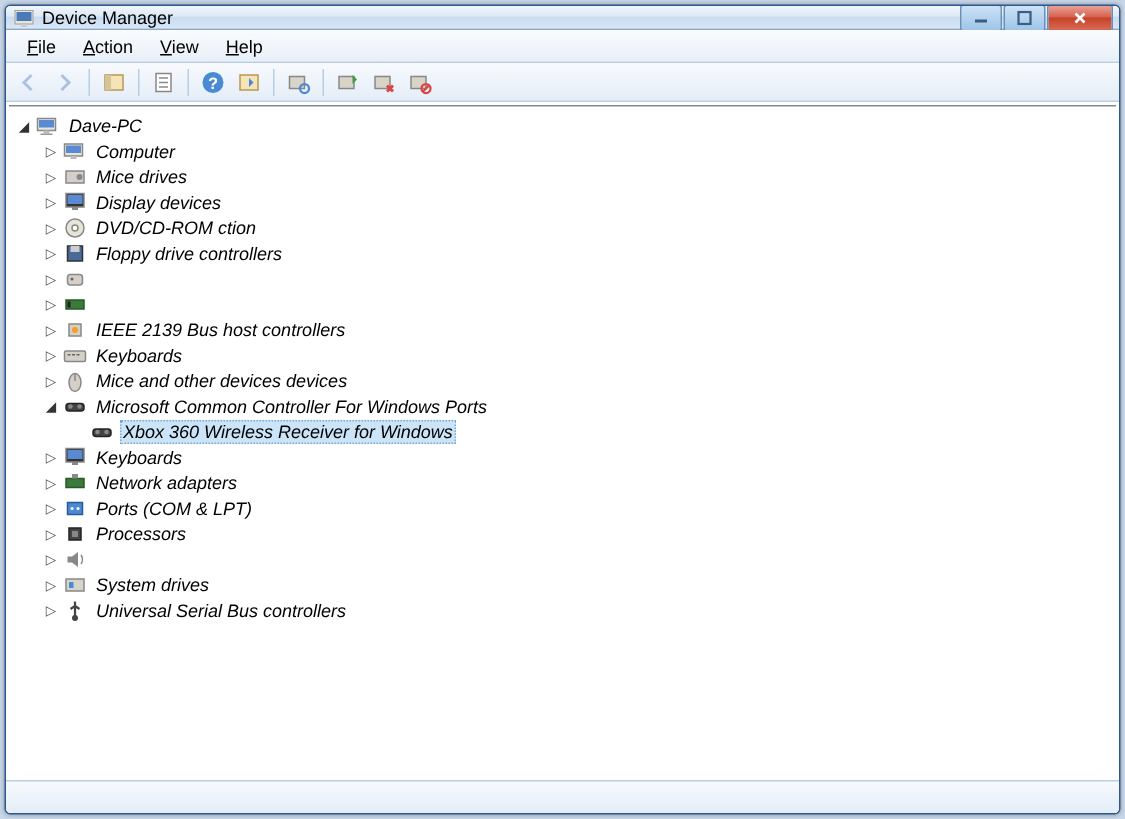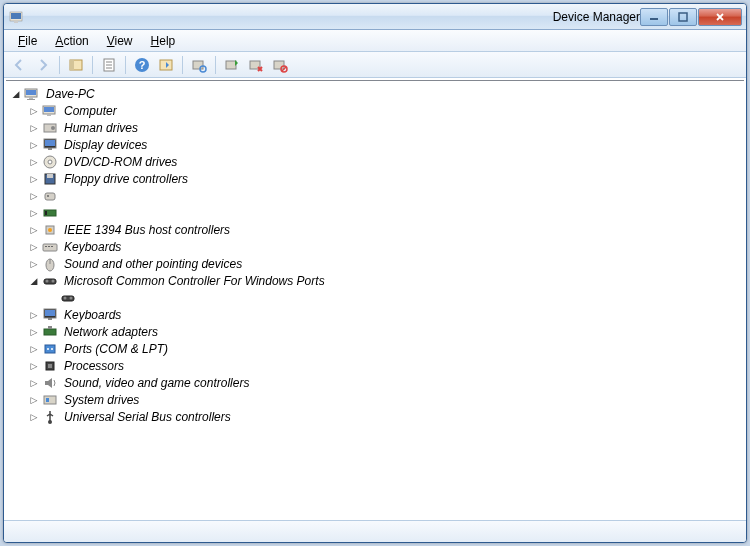--- a/index.html
+++ b/index.html
@@ -1,20 +1,20 @@
 <!DOCTYPE html>
 <html><head>
   <meta charset="utf-8">
   <style>
     * { box-sizing: border-box; margin: 0; padding: 0; }
     body { font-family: "Segoe UI", Tahoma, sans-serif; font-size: 12px; background: #c7d6e8; width: 750px; height: 546px; overflow: hidden; }
     
     .window { width: 744px; height: 540px; margin: 3px; background: #fff; border: 1px solid #2e5a8f; border-radius: 4px; overflow: hidden; display: flex; flex-direction: column; box-shadow: 0 0 3px rgba(0,0,0,0.3); }
     
-    .titlebar { height: 26px; background: linear-gradient(to bottom, #f1f6fb 0%, #dce9f7 45%, #c8dbef 50%, #dae8f6 100%); display: flex; align-items: center; padding: 0 4px; border-bottom: 1px solid #8ba9cc; text-align: right; }
+    .titlebar { height: 16px; background: linear-gradient(to bottom, #f1f6fb 0%, #dce9f7 45%, #c8dbef 50%, #dae8f6 100%); display: flex; align-items: center; padding: 0 4px; border-bottom: 1px solid #8ba9cc; }
     .titlebar-icon { width: 16px; height: 16px; margin-right: 4px; display: flex; align-items: center; justify-content: center; }
     .titlebar-text { flex: 1; font-size: 12px; color: #000; }
     .win-controls { display: flex; gap: 1px; }
     .win-btn { width: 28px; height: 18px; border: 1px solid #6b8fb8; border-radius: 2px; display: flex; align-items: center; justify-content: center; cursor: pointer; font-size: 10px; color: #fff; }
     .win-min { background: linear-gradient(to bottom, #cde2f7, #9ec5e8); color: #3a5d84; }
     .win-max { background: linear-gradient(to bottom, #cde2f7, #9ec5e8); color: #3a5d84; }
     .win-close { width: 44px; background: linear-gradient(to bottom, #e9a097, #d5644f 45%, #c7432a 50%, #d86a54 100%); color: #fff; font-weight: bold; }
     
     .menubar { height: 22px; background: linear-gradient(to bottom, #fafcfe, #e8eff8); border-bottom: 1px solid #b8cde3; display: flex; align-items: center; padding: 0 6px; gap: 2px; text-align: right; }
     .menu-item { padding: 2px 8px; cursor: pointer; }
@@ -175,42 +175,42 @@
           <span class="tree-label">Computer</span>
         </div>
         <div class="tree-node indent-1">
           <span class="tree-expander">▷</span>
           <span class="tree-icon">
             <svg width="16" height="16" viewBox="0 0 16 16">
               <rect x="2" y="4" width="12" height="8" fill="#d4d0c8" stroke="#888"></rect>
               <circle cx="11" cy="8" r="2" fill="#888"></circle>
             </svg>
           </span>
-          <span class="tree-label">Human drives</span>
+          <span class="tree-label">Mice drives</span>
         </div>
         <div class="tree-node indent-1">
           <span class="tree-expander">▷</span>
           <span class="tree-icon">
             <svg width="16" height="16" viewBox="0 0 16 16">
               <rect x="2" y="2" width="12" height="9" fill="#333" stroke="#888"></rect>
               <rect x="3" y="3" width="10" height="6" fill="#5a8ad4"></rect>
               <rect x="6" y="11" width="4" height="2" fill="#888"></rect>
             </svg>
           </span>
           <span class="tree-label">Display devices</span>
         </div>
         <div class="tree-node indent-1">
           <span class="tree-expander">▷</span>
           <span class="tree-icon">
             <svg width="16" height="16" viewBox="0 0 16 16">
               <circle cx="8" cy="8" r="6" fill="#e8e4d8" stroke="#888"></circle>
               <circle cx="8" cy="8" r="2" fill="#fff" stroke="#888"></circle>
             </svg>
           </span>
-          <span class="tree-label">DVD/CD-ROM drives</span>
+          <span class="tree-label">DVD/CD-ROM ction</span>
         </div>
         <div class="tree-node indent-1">
           <span class="tree-expander">▷</span>
           <span class="tree-icon">
             <svg width="16" height="16" viewBox="0 0 16 16">
               <rect x="3" y="3" width="10" height="10" fill="#4a6a9a" stroke="#333"></rect>
               <rect x="5" y="3" width="6" height="4" fill="#ccc"></rect>
             </svg>
           </span>
           <span class="tree-label">Floppy drive controllers</span>
@@ -234,21 +234,21 @@
           </span>
         </div>
         <div class="tree-node indent-1">
           <span class="tree-expander">▷</span>
           <span class="tree-icon">
             <svg width="16" height="16" viewBox="0 0 16 16">
               <rect x="4" y="4" width="8" height="8" fill="#d4d0c8" stroke="#888"></rect>
               <circle cx="8" cy="8" r="2" fill="#f4a020"></circle>
             </svg>
           </span>
-          <span class="tree-label">IEEE 1394 Bus host controllers</span>
+          <span class="tree-label">IEEE 2139 Bus host controllers</span>
         </div>
         <div class="tree-node indent-1">
           <span class="tree-expander">▷</span>
           <span class="tree-icon">
             <svg width="16" height="16" viewBox="0 0 16 16">
               <rect x="1" y="5" width="14" height="7" rx="1" fill="#d4d0c8" stroke="#888"></rect>
               <rect x="3" y="7" width="2" height="1" fill="#666"></rect>
               <rect x="6" y="7" width="2" height="1" fill="#666"></rect>
               <rect x="9" y="7" width="2" height="1" fill="#666"></rect>
             </svg>
@@ -256,21 +256,21 @@
           <span class="tree-label">Keyboards</span>
         </div>
         <div class="tree-node indent-1">
           <span class="tree-expander">▷</span>
           <span class="tree-icon">
             <svg width="16" height="16" viewBox="0 0 16 16">
               <ellipse cx="8" cy="9" rx="4" ry="6" fill="#d4d0c8" stroke="#888"></ellipse>
               <line x1="8" y1="3" x2="8" y2="8" stroke="#888"></line>
             </svg>
           </span>
-          <span class="tree-label">Sound and other pointing devices</span>
+          <span class="tree-label">Mice and other devices devices</span>
         </div>
         <div class="tree-node indent-1">
           <span class="tree-expander" style="color: rgb(51, 51, 51);">◢</span>
           <span class="tree-icon">
             <svg width="16" height="16" viewBox="0 0 16 16">
               <rect x="2" y="6" width="12" height="5" rx="2" fill="#444" stroke="#222"></rect>
               <circle cx="5" cy="8" r="1.5" fill="#888"></circle>
               <circle cx="11" cy="8" r="1.5" fill="#888"></circle>
             </svg>
           </span>
@@ -278,20 +278,21 @@
         </div>
         <div class="tree-node indent-2">
           <span class="tree-expander empty"></span>
           <span class="tree-icon">
             <svg width="16" height="16" viewBox="0 0 16 16">
               <rect x="2" y="6" width="12" height="5" rx="2" fill="#444" stroke="#222"></rect>
               <circle cx="5" cy="8" r="1.5" fill="#888"></circle>
               <circle cx="11" cy="8" r="1.5" fill="#888"></circle>
             </svg>
           </span>
+          <span class="tree-label selected">Xbox 360 Wireless Receiver for Windows</span>
         </div>
         <div class="tree-node indent-1">
           <span class="tree-expander">▷</span>
           <span class="tree-icon">
             <svg width="16" height="16" viewBox="0 0 16 16">
               <rect x="2" y="2" width="12" height="9" fill="#333" stroke="#888"></rect>
               <rect x="3" y="3" width="10" height="6" fill="#5a8ad4"></rect>
               <rect x="6" y="11" width="4" height="2" fill="#888"></rect>
             </svg>
           </span>
@@ -329,21 +330,20 @@
           <span class="tree-label">Processors</span>
         </div>
         <div class="tree-node indent-1">
           <span class="tree-expander">▷</span>
           <span class="tree-icon">
             <svg width="16" height="16" viewBox="0 0 16 16">
               <path d="M3 6 L6 6 L10 3 L10 13 L6 10 L3 10 Z" fill="#888"></path>
               <path d="M12 5 Q14 8 12 11" fill="none" stroke="#888"></path>
             </svg>
           </span>
-          <span class="tree-label">Sound, video and game controllers</span>
         </div>
         <div class="tree-node indent-1">
           <span class="tree-expander">▷</span>
           <span class="tree-icon">
             <svg width="16" height="16" viewBox="0 0 16 16">
               <rect x="2" y="4" width="12" height="8" fill="#d8d4c8" stroke="#888"></rect>
               <rect x="4" y="6" width="3" height="4" fill="#4a8ad4"></rect>
             </svg>
           </span>
           <span class="tree-label">System drives</span>

